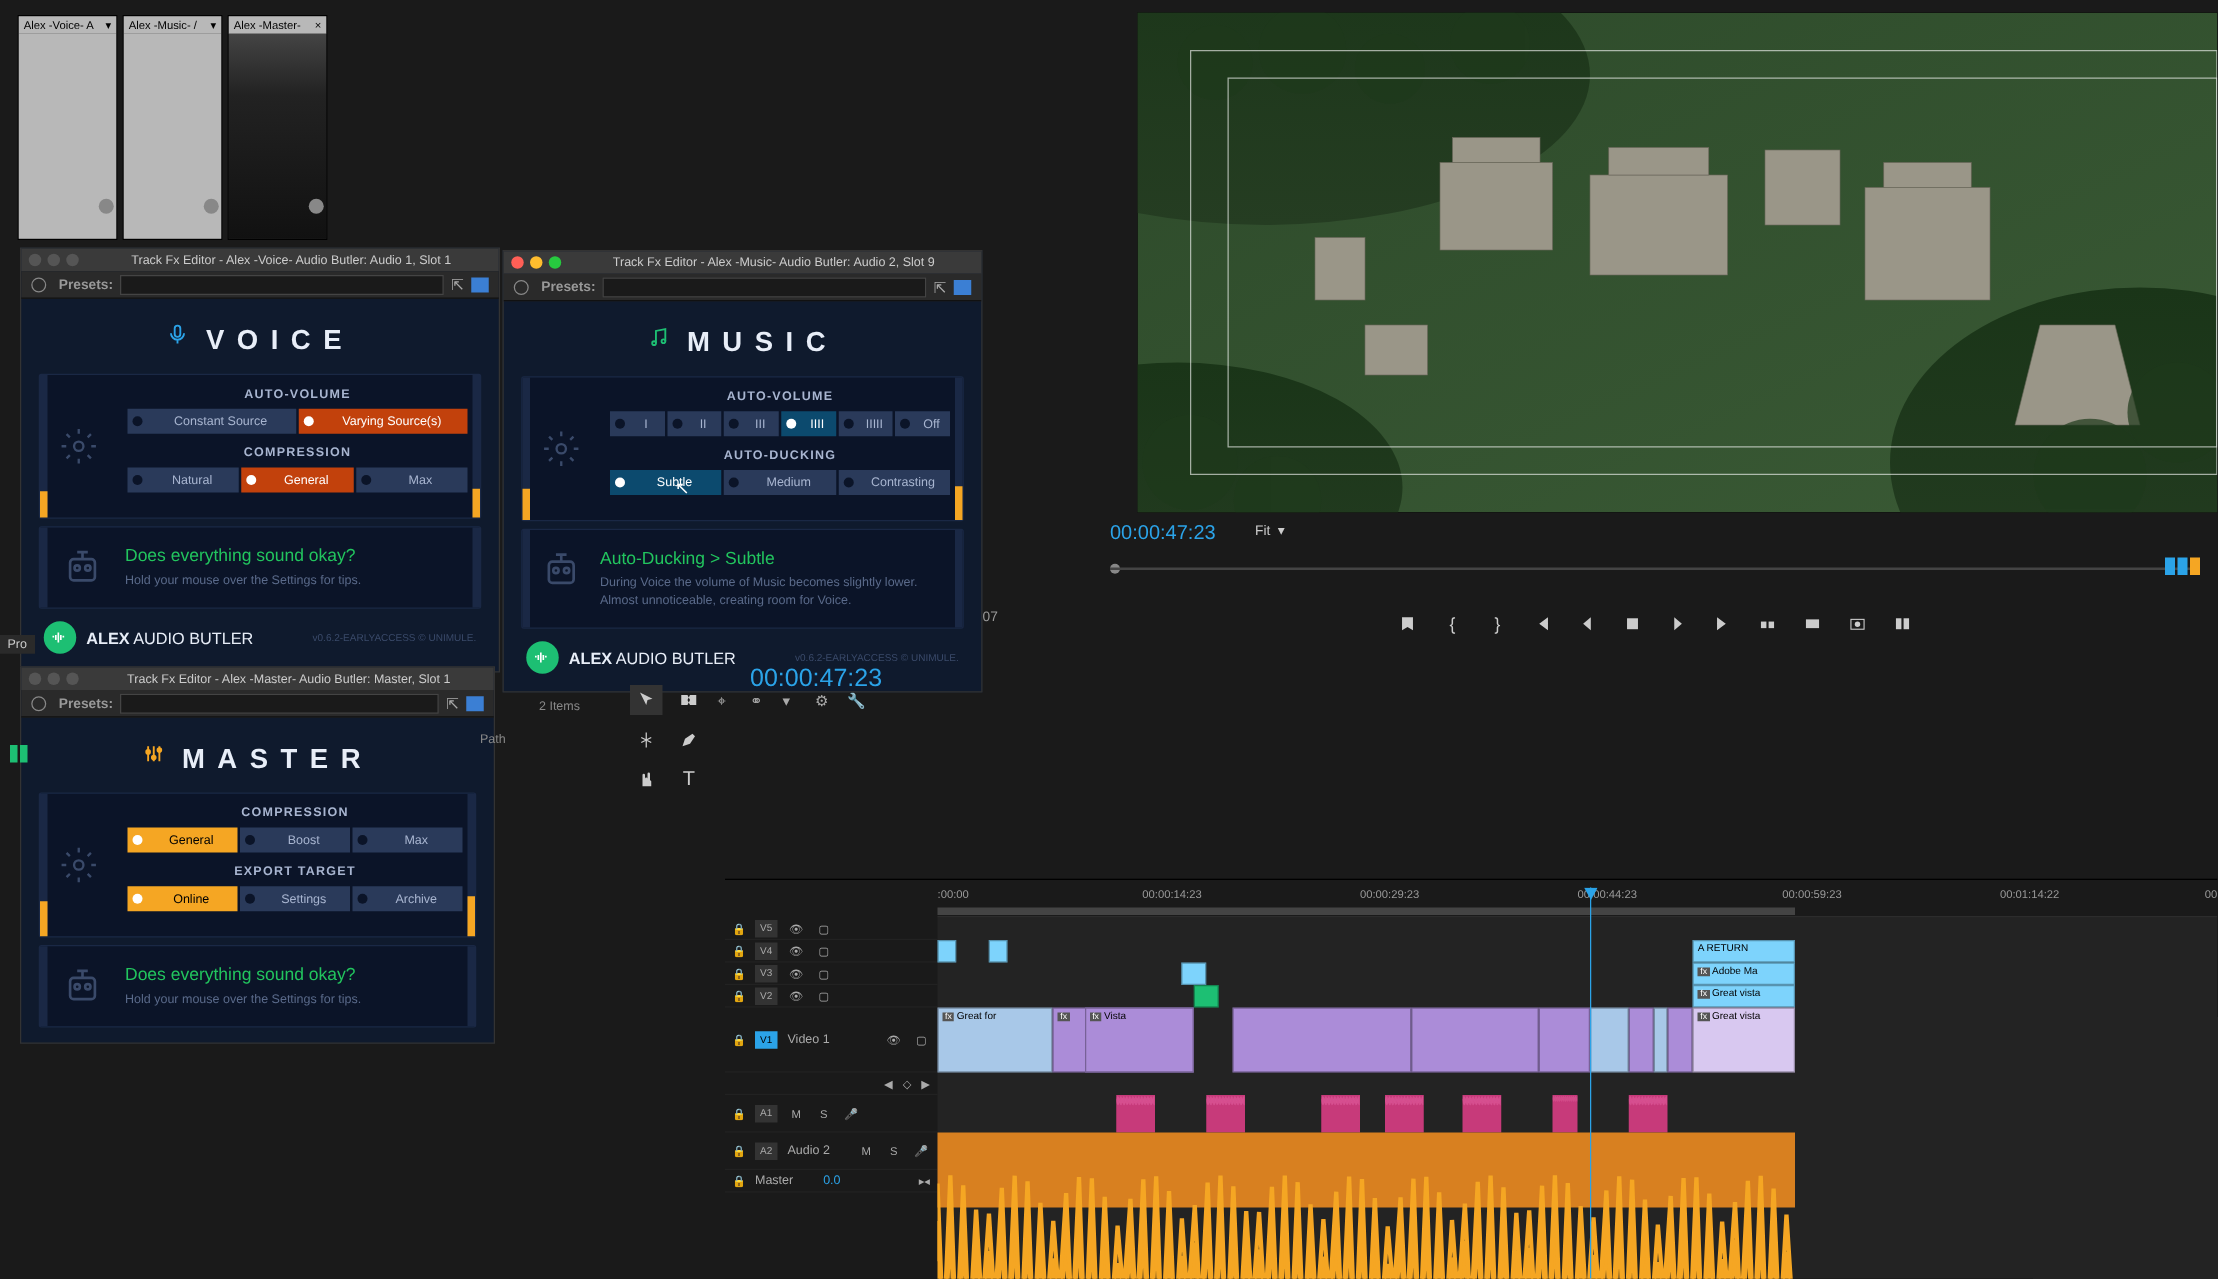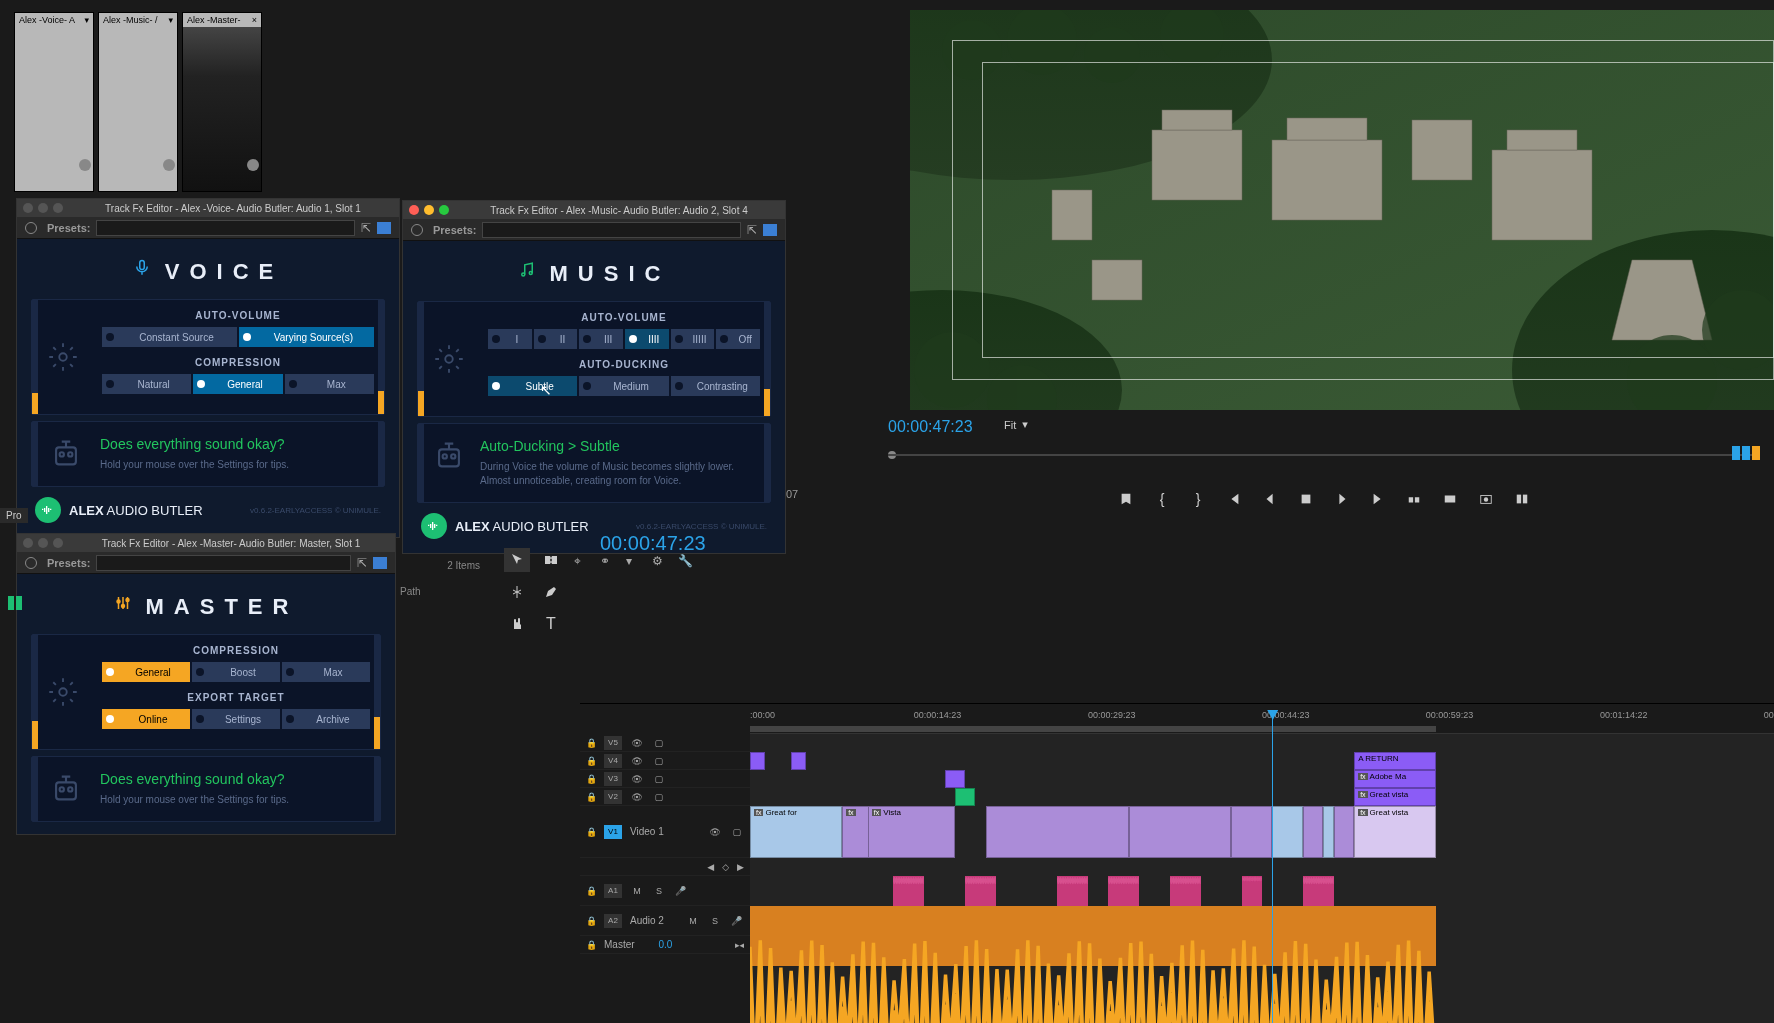--- a/index.html
+++ b/index.html
@@ -45,21 +45,21 @@
 
 .plugin-row { display: flex; align-items: center; gap: 18px; }
 .plugin-gear { width: 42px; display: flex; justify-content: center; }
 .plugin-gear svg { width: 30px; height: 30px; stroke: #3a4a6a; fill: none; }
 .plugin-controls { flex: 1; }
 
 .control-section-label { color: #a8b5d0; font-size: 10px; text-align: center; letter-spacing: 1px; margin-bottom: 6px; font-weight: 600; }
 .segmented { display: flex; gap: 2px; margin-bottom: 10px; }
 .segment { flex: 1; height: 20px; background: #2a3a5a; display: flex; align-items: center; justify-content: center; font-size: 10px; color: #a8b5d0; position: relative; padding-left: 14px; }
 .segment .radio-dot { position: absolute; left: 4px; width: 8px; height: 8px; border-radius: 50%; background: #0b1428; }
-.segment.active { background: #0369a1; color: #fff; }
+.segment.active { background: #c2410c; color: #fff; }
 .segment.active .radio-dot { background: #fff; }
 .segment.green-active { background: #0c4a6e; color: #fff; }
 .segment.green-active .radio-dot { background: #fff; }
 
 .tip-box { margin-top: 6px; background: #0b1428; border: 1px solid #1a2845; border-radius: 2px; padding: 14px; display: flex; gap: 14px; position: relative; }
 .robot-icon { width: 40px; display: flex; align-items: flex-start; justify-content: center; }
 .robot-icon svg { width: 34px; height: 34px; stroke: #3a4a6a; fill: none; stroke-width: 1.5; }
 .tip-content .tip-title { color: #22c55e; font-size: 14px; margin-bottom: 6px; font-weight: 500; }
 .tip-content .tip-desc { color: #5a6a8a; font-size: 10px; line-height: 1.4; }
 
@@ -117,35 +117,35 @@
 .track-header-row .eye, .track-header-row .ms { width: 14px; text-align: center; }
 
 .timeline-clips { position: absolute; top: 30px; left: 170px; right: 0; bottom: 0; background: #232323; }
 .timeline-playhead { position: absolute; top: -24px; bottom: 0; width: 1px; background: #2ba3e8; z-index: 50; }
 .timeline-playhead::before { content: ''; position: absolute; top: 0; left: -5px; width: 11px; height: 10px; background: #2ba3e8; clip-path: polygon(0 0, 100% 0, 50% 100%); }
 
 .clip-row { position: absolute; left: 0; right: 0; height: 18px; }
 .clip-row.tall { height: 52px; }
 .clip-row.audio { height: 30px; }
 .clip { position: absolute; height: 100%; border: 1px solid rgba(0,0,0,0.3); font-size: 8px; padding: 1px 3px; overflow: hidden; white-space: nowrap; }
-.clip.pink { background: #8b5cf6; color: #000; }
+.clip.pink { background: #7dd3fc; color: #000; }
 .clip.purple { background: #ab8cd8; color: #000; }
 .clip.lavender { background: #d8c8f0; color: #000; }
 .clip.lightblue { background: #a8c8e8; color: #000; }
 .clip.green { background: #1dbf73; }
 .clip .fx-badge { background: #555; color: #fff; font-size: 7px; padding: 0 2px; margin-right: 2px; }
 
 .audio-clip { position: absolute; height: 100%; }
 .audio-clip.pink-audio { background: #c73a7a; }
 .audio-clip.orange-audio { background: #d88020; }
 .audio-clip .waveform { position: absolute; inset: 0; }
 .master-value { color: #2ba3e8; font-size: 10px; }
 
 
-.project-panel { position: absolute; left: 400px; top: 560px; width: 80px; height: 40px; font-size: 10px; color: #888; }
+.project-panel { position: absolute; left: 384px; top: 560px; width: 80px; height: 40px; font-size: 10px; color: #888; }
 .project-panel .item-count { position: absolute; top: 0; right: 0; }
 .project-panel .col-header { position: absolute; top: 26px; left: 0; }
 
 .pro-badge { position: absolute; left: 0; top: 508px; background: #2a2a2a; color: #ccc; font-size: 10px; padding: 2px 6px; }
 .green-bars { position: absolute; width: 6px; background: #1dbf73; }
 </style>
 </head>
 <body>
 
 <div class="mixer-tracks">
@@ -278,21 +278,21 @@
   </div>
 </div>
 
 <div class="plugin-window" style="top:200px; left:402px; width:384px;">
   <div class="plugin-title-bar">
     <div class="traffic">
         <div class="light red"></div>
         <div class="light yellow"></div>
         <div class="light green"></div>
       </div>
-    <div class="title-text">Track Fx Editor - Alex -Music- Audio Butler: Audio 2, Slot 4</div>
+    <div class="title-text">Track Fx Editor - Alex -Music- Audio Butler: Audio 2, Slot 9</div>
   </div>
   <div class="plugin-preset-bar">
     <div class="power"></div>
     <span class="presets-label">Presets:</span>
     <div class="preset-dropdown"></div>
     <div class="right-icons">
       <span class="pin-icon">⇱</span>
       <div class="win-icon"></div>
     </div>
   </div>

